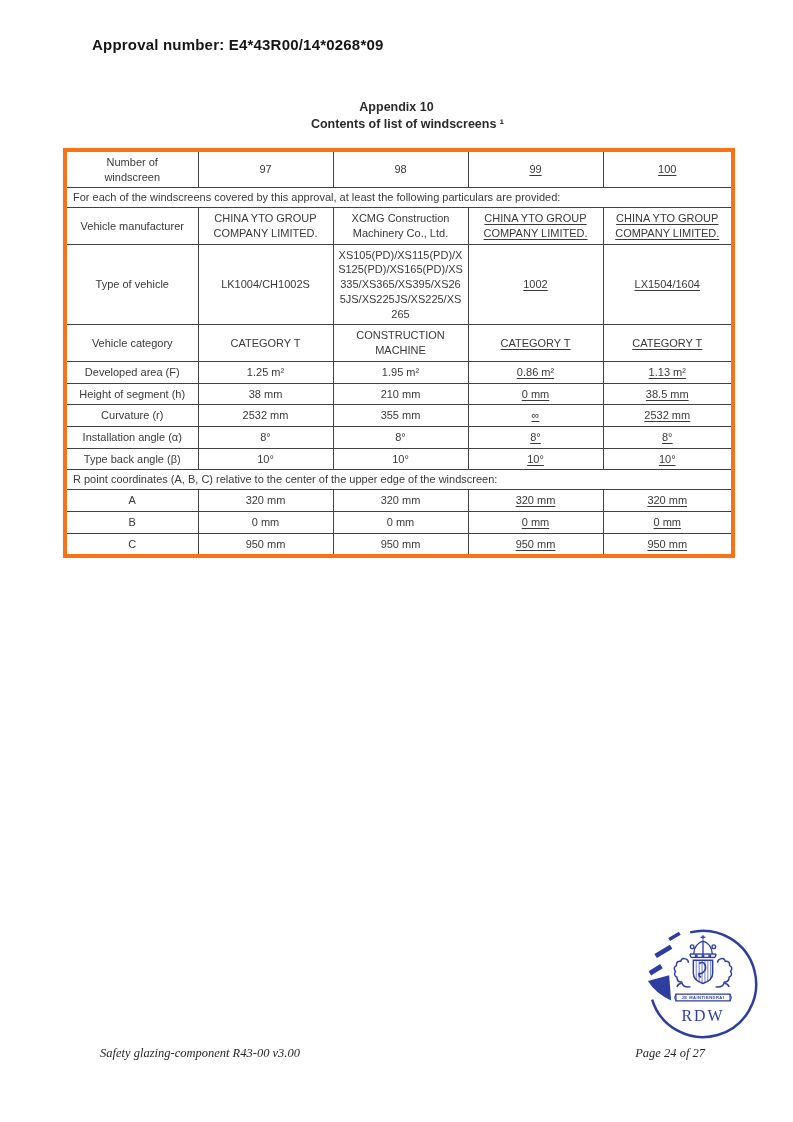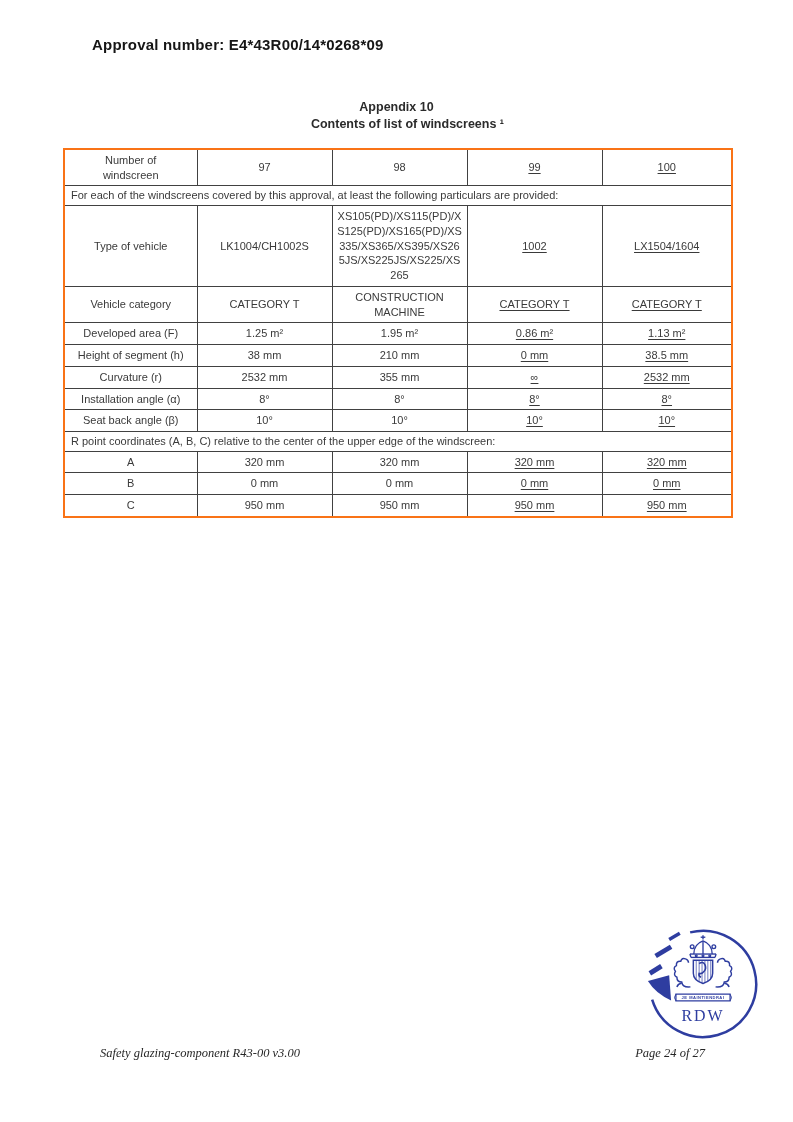--- a/index.html
+++ b/index.html
@@ -17,21 +17,21 @@
   .doc-title, .doc-subtitle {
     position:absolute; left:0; width:793px; text-align:center;
     font-weight:bold; color:#2b2b2b;
   }
   .doc-title    { top:100px;  font-size:12.5px; }
   .doc-subtitle { top:117px; font-size:12.5px;margin-left:11px; }
   table.windscreen-table {
     position:absolute; left:63px; top:148px; width:668px;
     border-collapse:collapse; table-layout:fixed;
     font-size:11px; line-height:1.34; color:#3a3a3a;
-    border:2px solid #f97316;
+    border:4px solid #f97316;
   }
   .windscreen-table td {
     border:1px solid #414141;
     text-align:center; vertical-align:middle;
     padding:3px 4px; overflow-wrap:anywhere;
   }
   .windscreen-table td.label-cell { padding:3px 12px; }
   .windscreen-table td.span-cell-left  { text-align:left; padding:2px 6px;margin-top:33px; }
   .windscreen-table td.span-cell-center{ text-align:left; padding:2px 6px; }
   .windscreen-table td.u { text-decoration:underline; text-underline-offset:2px; }
@@ -66,20 +66,27 @@
         <td class="label-cell">Number of windscreen</td>
         <td class="value-cell">97</td>
         <td class="value-cell">98</td>
         <td class="value-cell u">99</td>
         <td class="value-cell u">100</td>
       </tr>
       <tr>
         <td colspan="5" class="span-cell-left">For each of the windscreens covered by this approval, at least the following particulars are provided:</td>
       </tr>
       <tr>
+        <td class="label-cell">Vehicle manufacturer</td>
+        <td class="value-cell">CHINA YTO GROUP COMPANY LIMITED.</td>
+        <td class="value-cell">XCMG Construction Machinery Co., Ltd.</td>
+        <td class="value-cell u">CHINA YTO GROUP COMPANY LIMITED.</td>
+        <td class="value-cell u">CHINA YTO GROUP COMPANY LIMITED.</td>
+      </tr>
+      <tr>
         <td class="label-cell">Type of vehicle</td>
         <td class="value-cell">LK1004/CH1002S</td>
         <td class="value-cell">XS105(PD)/XS115(PD)/XS125(PD)/XS165(PD)/XS335/XS365/XS395/XS265JS/XS225JS/XS225/XS265</td>
         <td class="value-cell u">1002</td>
         <td class="value-cell u">LX1504/1604</td>
       </tr>
       <tr>
         <td class="label-cell">Vehicle category</td>
         <td class="value-cell">CATEGORY T</td>
         <td class="value-cell">CONSTRUCTION MACHINE</td>
@@ -108,21 +115,21 @@
         <td class="value-cell u">2532 mm</td>
       </tr>
       <tr>
         <td class="label-cell">Installation angle (α)</td>
         <td class="value-cell">8°</td>
         <td class="value-cell">8°</td>
         <td class="value-cell u">8°</td>
         <td class="value-cell u">8°</td>
       </tr>
       <tr>
-        <td class="label-cell">Seat back angle (β)</td>
+        <td class="label-cell">Type back angle (β)</td>
         <td class="value-cell">10°</td>
         <td class="value-cell">10°</td>
         <td class="value-cell u">10°</td>
         <td class="value-cell u">10°</td>
       </tr>
       <tr>
         <td colspan="5" class="span-cell-center">R point coordinates (A, B, C) relative to the center of the upper edge of the windscreen:</td>
       </tr>
       <tr>
         <td class="label-cell">A</td>

